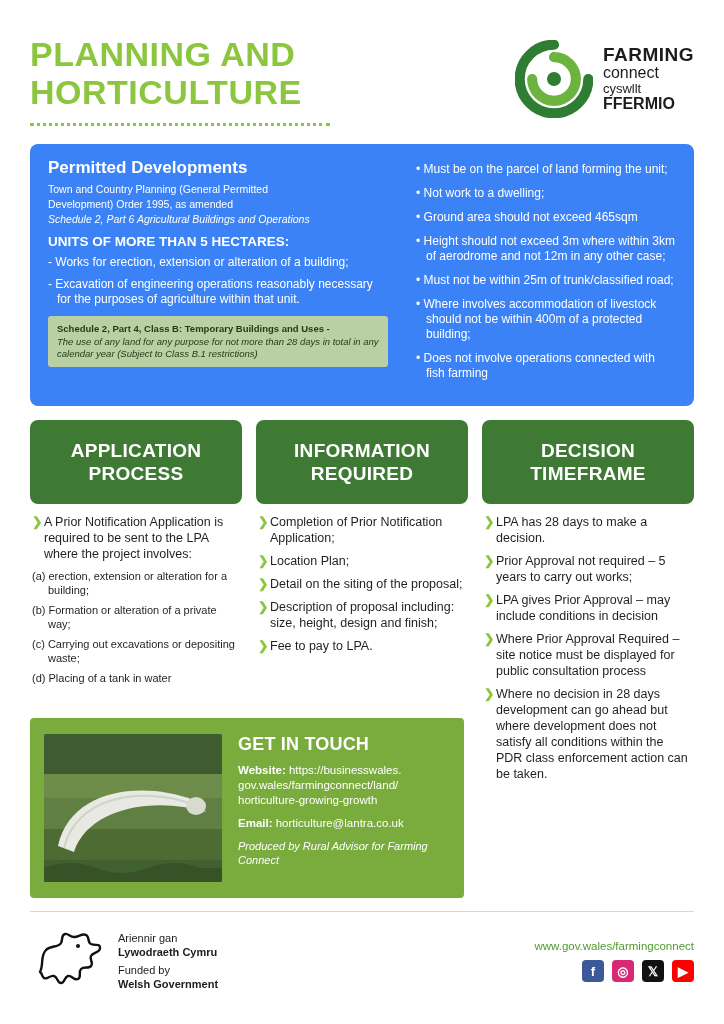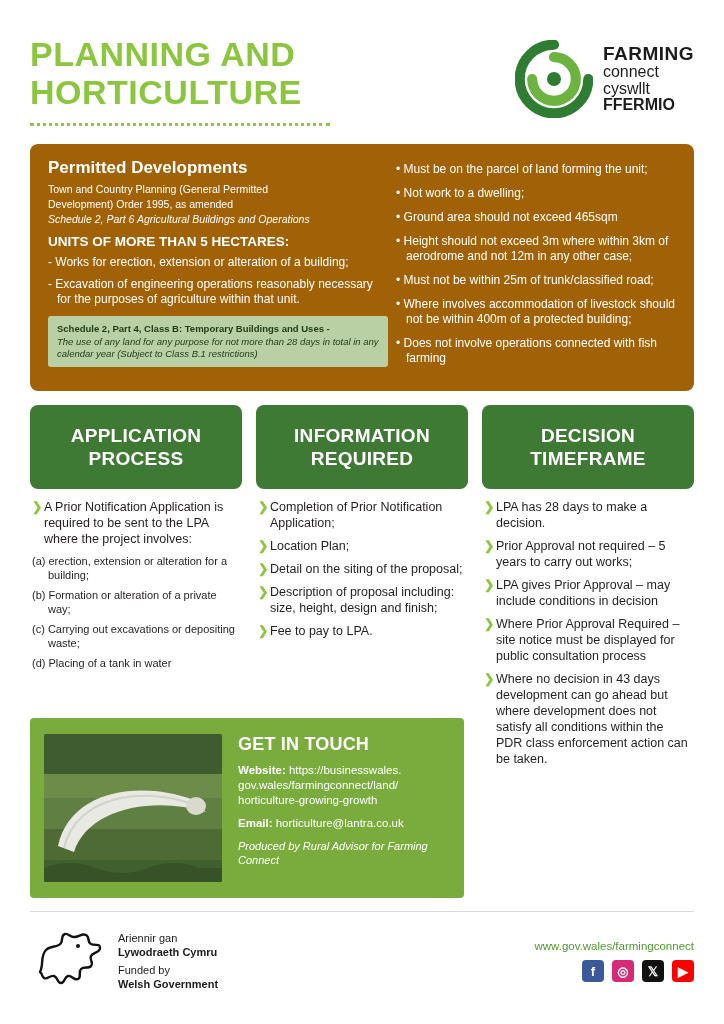--- a/index.html
+++ b/index.html
@@ -52,32 +52,32 @@
     align-items: center;
     gap: 10px;
     padding-top: 2px;
   }
   .brand-mark { width: 78px; height: 78px; flex: 0 0 78px; }
   .brand-text { line-height: 1.05; }
   .brand-l1 {
     font-size: 19px; font-weight: bold; letter-spacing: 0.5px; color: #1c1c1c;
   }
   .brand-l2 { font-size: 16px; color: #1c1c1c; }
-  .brand-l3 { font-size: 16px; color: #1c1c1c; font-style: normal; }
+  .brand-l3 { font-size: 13px; color: #1c1c1c; font-style: normal; }
   .brand-l4 { font-size: 16px; font-weight: bold; color: #1c1c1c; }
 
   
   .pd-panel {
-    background: #a16207;
+    background: #3b82f6;
     color: #ffffff;
     border-radius: 8px;
     margin-top: 14px;
     padding: 14px 18px 16px 18px;
     display: flex;
-    gap: 8px;
+    gap: 28px;
   }
   .pd-left { width: 340px; }
   .pd-right { flex: 1; padding-top: 4px; }
   .pd-title {
     font-size: 17px;
     font-weight: bold;
     margin: 0 0 5px 0;
   }
   .pd-sub {
     font-size: 10.5px;
@@ -350,21 +350,21 @@
         <div class="arrow-item">
           <span class="chev">❯</span>
           <span>LPA gives Prior Approval – may include conditions in decision</span>
         </div>
         <div class="arrow-item">
           <span class="chev">❯</span>
           <span>Where Prior Approval Required – site notice must be displayed for public consultation process</span>
         </div>
         <div class="arrow-item">
           <span class="chev">❯</span>
-          <span>Where no decision in 43 days development can go ahead but where development does not satisfy all conditions within the PDR class enforcement action can be taken.</span>
+          <span>Where no decision in 28 days development can go ahead but where development does not satisfy all conditions within the PDR class enforcement action can be taken.</span>
         </div>
       </div>
     </div>
   </div>
 
   <div class="touch">
     <div class="touch-photo">
       <svg viewBox="0 0 178 148" width="178" height="148" preserveAspectRatio="none" aria-hidden="true">
         <rect x="0" y="0" width="178" height="148" fill="#5f7f43"></rect>
         <rect x="0" y="0" width="178" height="46" fill="#3f5c30"></rect>

